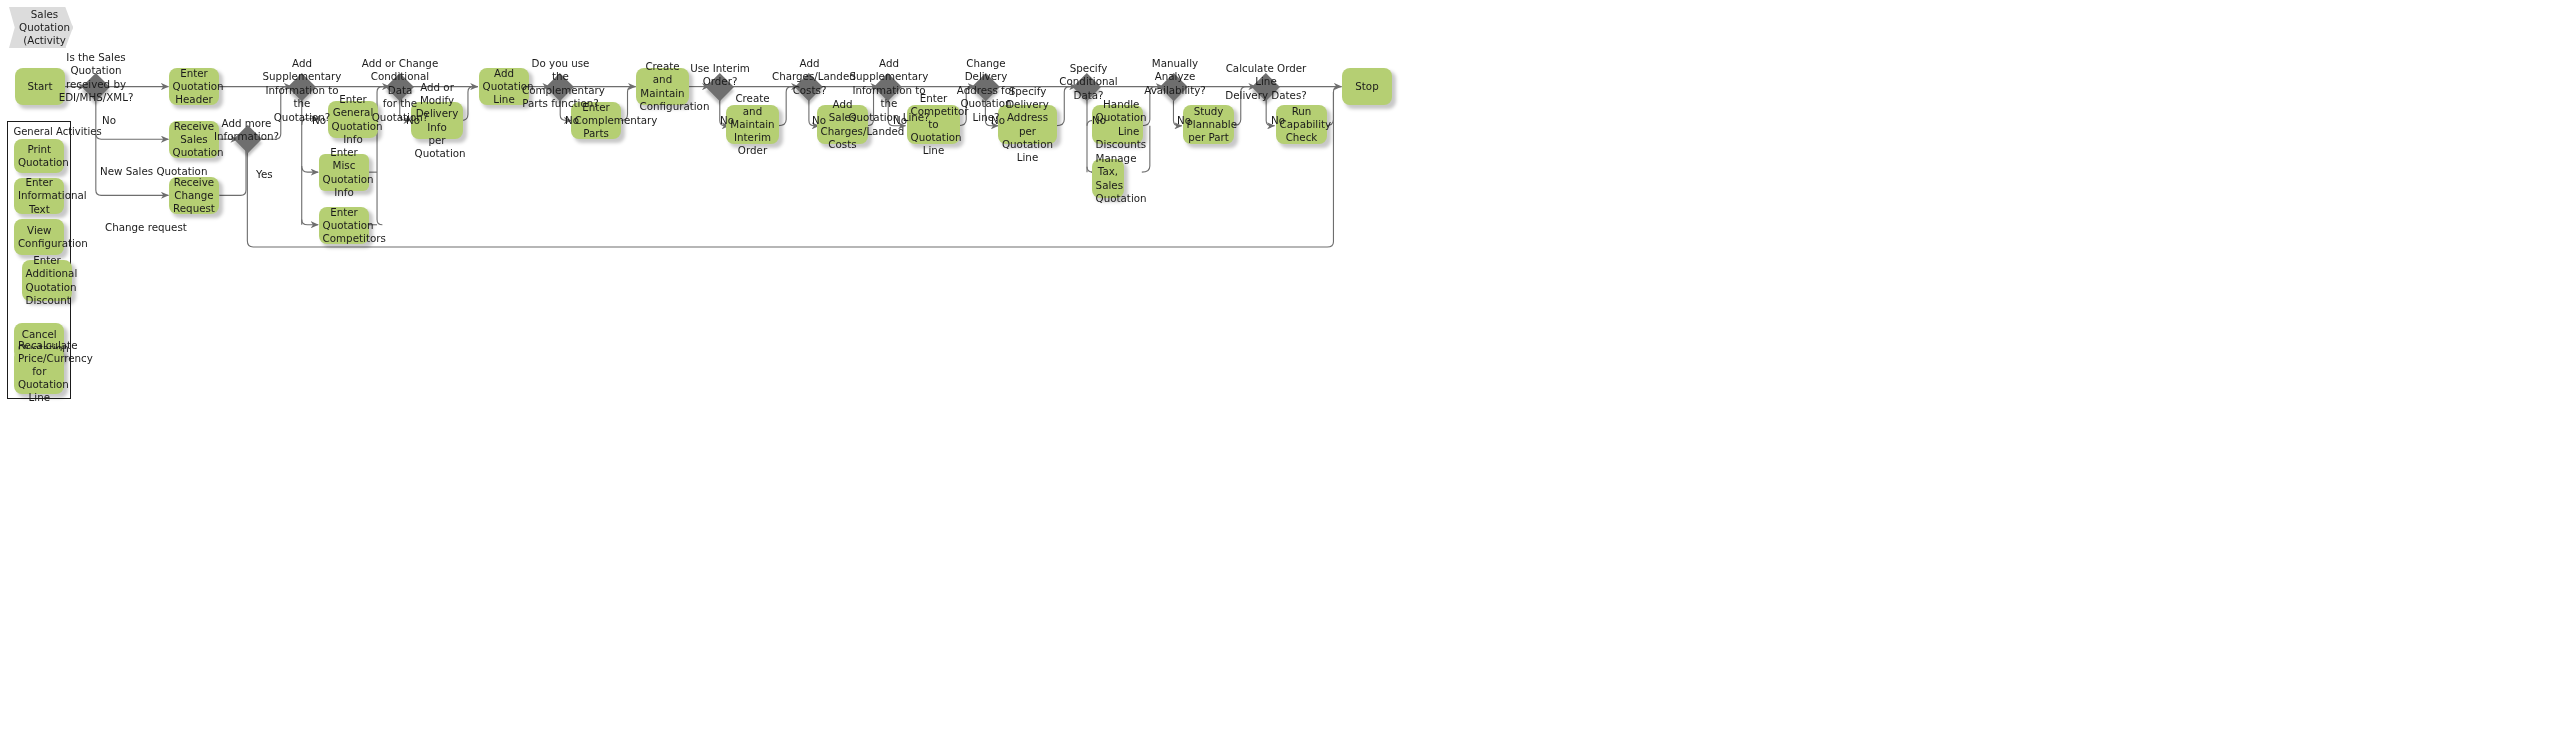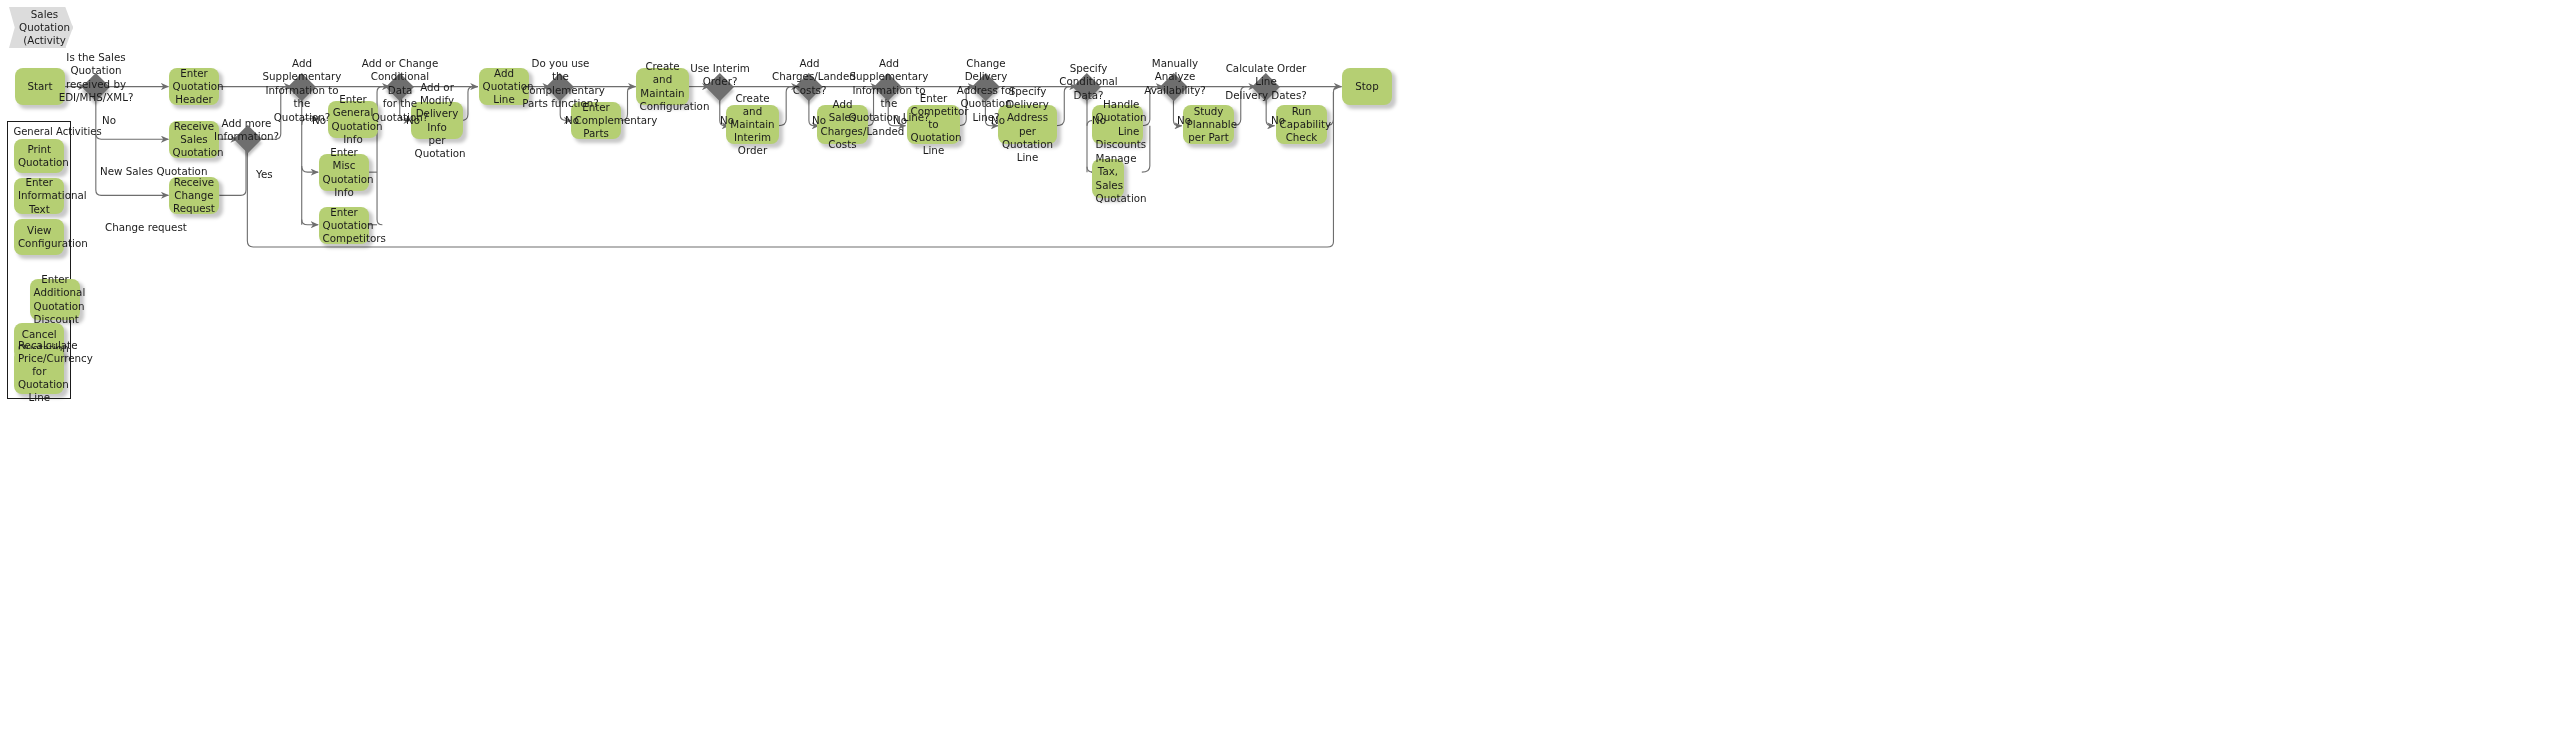--- a/index.html
+++ b/index.html
@@ -213,21 +213,21 @@
   </div>
   <div class="activity" style="left:14.3px; top:178px; width:50px; height:36px;">
     <span style="white-space:pre-line;">Enter
 Informational
 Text</span>
   </div>
   <div class="activity" style="left:14.3px; top:219px; width:50px; height:36px;">
     <span style="white-space:pre-line;">View
 Configuration</span>
   </div>
-  <div class="activity" style="left:30px; top:260px; width:50px; height:41px;margin-top:19px;">
+  <div class="activity" style="left:22px; top:260px; width:50px; height:41px;">
     <span style="white-space:pre-line;">Enter Additional
 Quotation
 Discount</span>
   </div>
   <div class="activity" style="left:14.3px; top:307px; width:50px; height:37px;margin-top:16px;">
     <span style="white-space:pre-line;">Cancel
 Quotation</span>
   </div>
   <div class="activity" style="left:14.3px; top:349px; width:50px; height:45px;">
     <span style="white-space:pre-line;">Recalculate
@@ -250,21 +250,21 @@
   </div>
   <div class="activity" style="left:169px; top:177px; width:50px; height:37px;">
     <span style="white-space:pre-line;">Receive Change
 Request</span>
   </div>
 
   <div class="activity" style="left:328px; top:101px; width:50px; height:37px;">
     <span style="white-space:pre-line;">Enter General
 Quotation Info</span>
   </div>
-  <div class="activity" style="left:319px; top:154px; width:50px; height:37px;">
+  <div class="activity" style="left:319px; top:154px; width:50px; height:37px;border-radius:6px;">
     <span style="white-space:pre-line;">Enter Misc
 Quotation Info</span>
   </div>
   <div class="activity" style="left:319px; top:207px; width:50px; height:37px;">
     <span style="white-space:pre-line;">Enter Quotation
 Competitors</span>
   </div>
 
   <div class="activity" style="left:411px; top:102px; width:52px; height:37px;">
     <span style="white-space:pre-line;">Add or Modify

